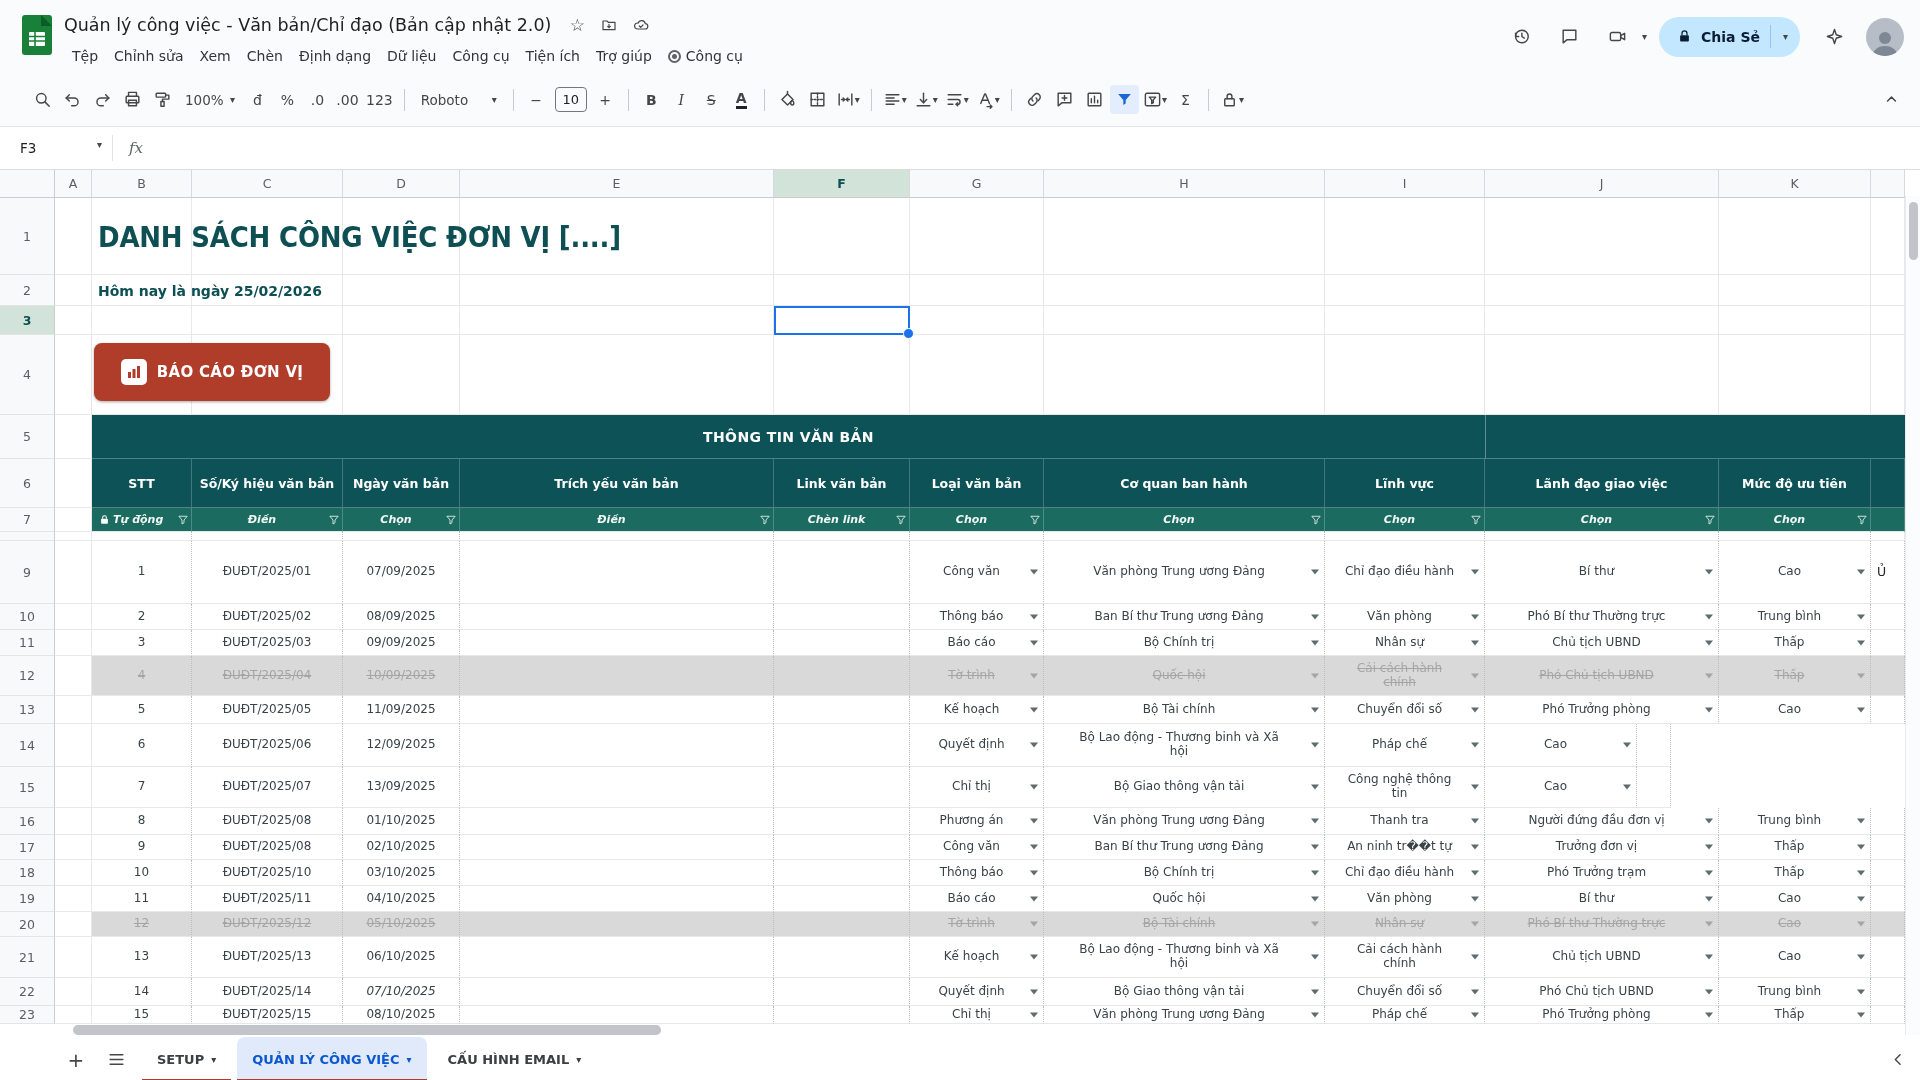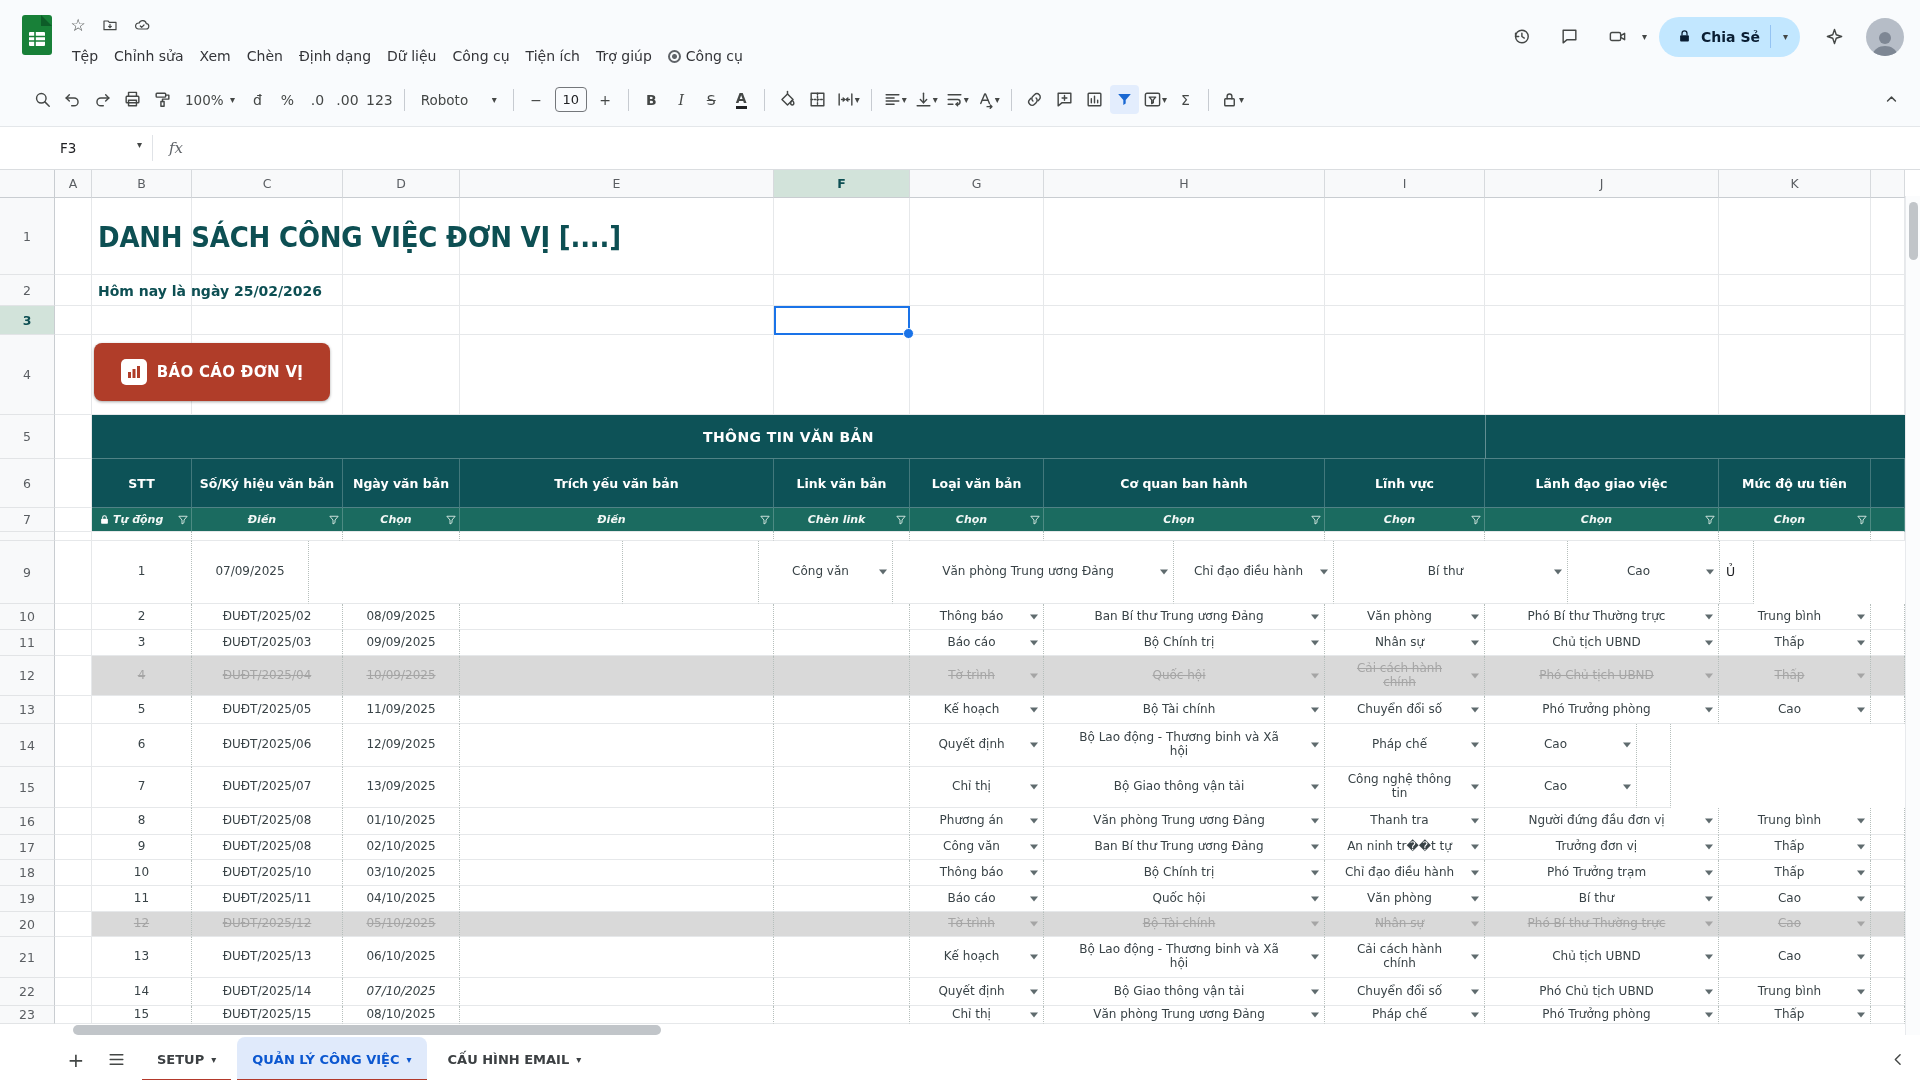--- a/index.html
+++ b/index.html
@@ -40,21 +40,21 @@
   .sizebox{width:30px;height:23px;border:1px solid #74777b;border-radius:4px;display:flex;align-items:center;justify-content:center;font-size:13px;margin:0 3px;cursor:text;}
   .b{font-weight:700;}
   .it{font-style:italic;font-family:"DejaVu Serif","Liberation Serif",serif;}
   .strike{text-decoration:line-through;}
   .a-ul{border-bottom:3px solid #202124;line-height:1;padding-bottom:1px;font-weight:600;}
   .filter-on{background:#e3edfd;border-radius:4px;}
   .collapse{margin-left:auto;}
 
   
   .formula{height:42px;background:#fff;border-top:1px solid #e4e7ea;border-bottom:1px solid #dadde0;display:flex;align-items:center;}
-  .namebox{width:112px;flex:0 0 112px;display:flex;align-items:flex-start;justify-content:space-between;padding:0 10px 0 20px;font-size:13.5px;box-sizing:border-box;cursor:pointer;margin-left:40px;}
+  .namebox{width:112px;flex:0 0 112px;display:flex;align-items:flex-start;justify-content:space-between;padding:0 10px 0 20px;font-size:13.5px;box-sizing:border-box;cursor:pointer;}
   .fdiv{width:1px;height:26px;background:#e0e3e7;}
   .fx{font-family:"DejaVu Serif","Liberation Serif",serif;font-style:italic;font-size:15px;color:#5f6368;padding:0 16px;}
   .finput{flex:1;height:100%;}
 
   
   .grid{width:1905px;background:#fff;}
   .colhdr-row{display:flex;height:28px;background:#f8f9fa;}
   .corner{width:55px;flex:0 0 55px;border-right:1px solid #c9cdd1;border-bottom:1px solid #c9cdd1;box-sizing:border-box;}
   .colhdr{display:flex;align-items:center;justify-content:center;font-size:12.5px;color:#5a5e62;border-right:1px solid #d7dadd;border-bottom:1px solid #c9cdd1;box-sizing:border-box;flex:0 0 auto;cursor:pointer;}
   .colhdr.sel{background:#d2e3da;color:#0d4f53;font-weight:700;}
@@ -112,20 +112,21 @@
     <div class="logo-wrap">
       <svg width="30" height="40" viewBox="0 0 30 40">
         <rect width="30" height="40" rx="3" fill="#188038"></rect>
         <path d="M19 0l11 11h-11z" fill="#0d5c28"></path>
         <rect x="7" y="17" width="16" height="14" rx="1" fill="#fff"></rect>
         <path d="M7 21.5h16M7 26h16M13 17v14" stroke="#188038" stroke-width="1.6"></path>
       </svg>
     </div>
     <div class="title-block">
       <div class="title-row">
+        <span class="doc-title">Quản lý công việc - Văn bản/Chỉ đạo (Bản cập nhật 2.0)</span>
         <span class="tb-ic">☆</span>
         <span class="tb-ic">
           <svg class="i16" viewBox="0 0 24 24">
               <path d="M3 6h6l2 2h10v11H3z"></path>
               <path d="M12 11v5M10 14l2 2 2-2"></path>
             </svg>
         </span>
         <span class="tb-ic">
           <svg class="i16" viewBox="0 0 24 24">
               <path d="M7 18a4.5 4.5 0 1 1 .8-8.9A5.5 5.5 0 0 1 18.4 10 4 4 0 0 1 18 18z"></path>
@@ -586,20 +587,23 @@
               <div class="cell" style="width: 34px;"></div>
             </div>
           </div>
           <div class="sheet-row" style="height: 63px;">
             <div class="row-hdr">9</div>
             <div class="row-cells">
               <div class="cell" style="width: 37px;"></div>
               <div class="cell tcell c-val" style="width: 100px;">
                 <span class="txt">1</span>
               </div>
+              <div class="cell tcell c-val" style="width: 151px;">
+                <span class="txt">ĐUĐT/2025/01</span>
+              </div>
               <div class="cell tcell c-val" style="width: 117px;">
                 <span class="txt">07/09/2025</span>
               </div>
               <div class="cell tcell c-val" style="width: 314px;"></div>
               <div class="cell tcell c-val" style="width: 136px;"></div>
               <div class="cell tcell c-dd" style="width: 134px;">
                 <span class="txt">Công văn</span>
                 <i class="dd-arrow"></i>
               </div>
               <div class="cell tcell c-dd" style="width: 281px;">

